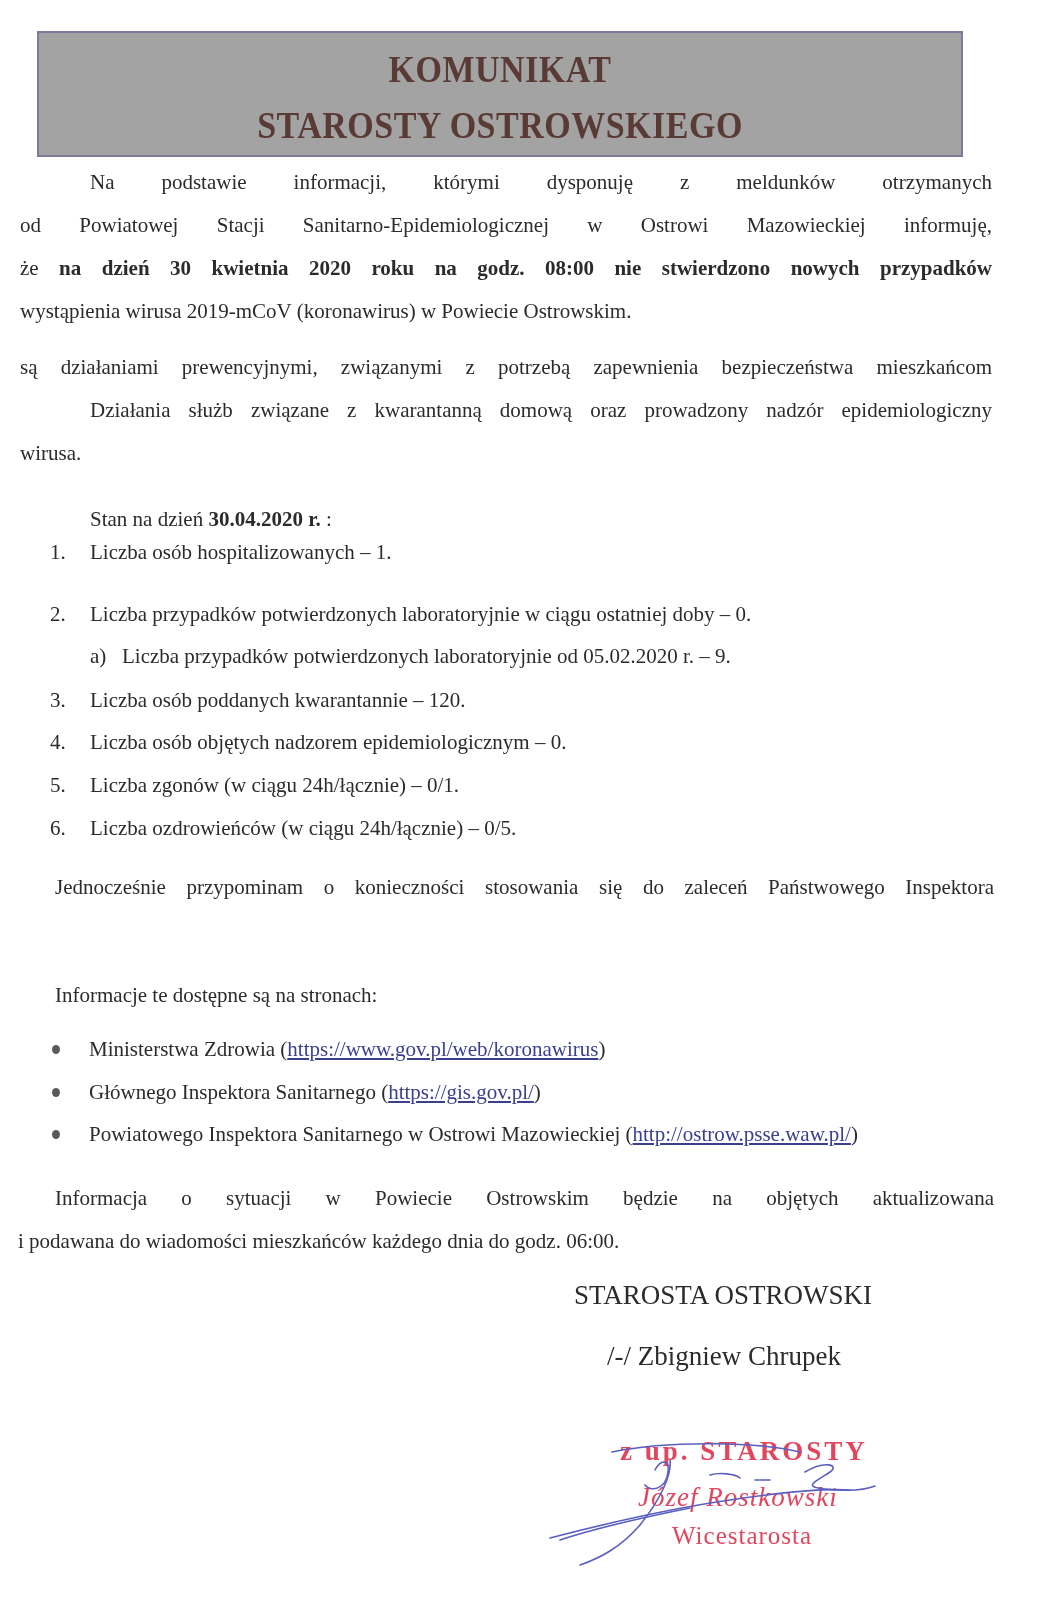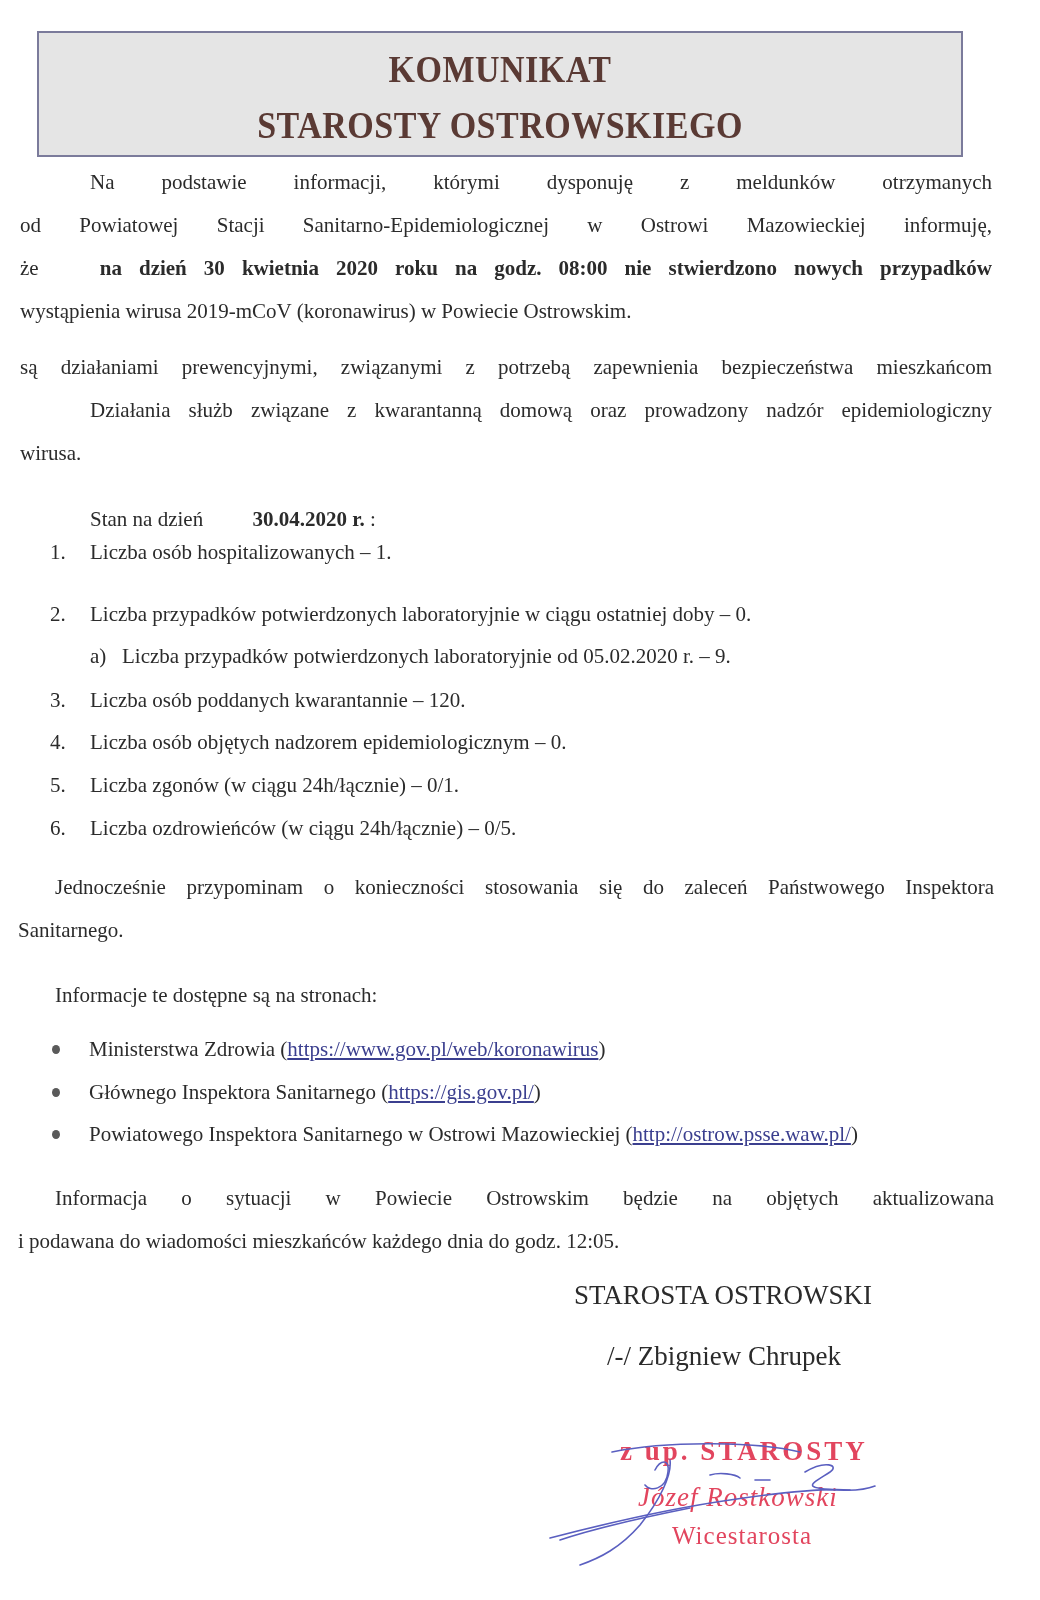--- a/index.html
+++ b/index.html
@@ -19,21 +19,21 @@
       position: absolute;
       left: 0; top: 0;
       width: 1040px; height: 1600px;
     }
     .header-box {
       position: absolute;
       left: 37px;
       top: 31px;
       width: 926px;
       height: 126px;
-      background: #e5e5e5;
+      background: #a3a3a3;
       border: 2px solid #7b7b9b;
       box-sizing: border-box;
       text-align: center;
     }
     .header-line {
       font-family: "Liberation Serif", "DejaVu Serif", serif;
       font-weight: bold;
       color: #5a3a34;
       font-size: 34px;
       letter-spacing: 0.5px;
@@ -58,21 +58,21 @@
       height: 43px;
       white-space: nowrap;
     }
     .line.justify {
       text-align: justify;
       text-align-last: justify;
       white-space: normal;
       overflow: hidden;
     }
     .indent { padding-left: 70px; }
-    b { font-weight: bold; margin-left: 44px; }
+    b { font-weight: bold; }
 
     .list {
       position: absolute;
       left: 50px;
       width: 900px;
       font-size: 21px;
     }
     .list-item {
       position: absolute;
       left: 0;
@@ -205,42 +205,41 @@
     <div class="list-item" style="top:773px;">
       <span class="num">5.</span><span>Liczba zgonów (w ciągu 24h/łącznie) – 0/1.</span>
     </div>
     <div class="list-item" style="top:816px;">
       <span class="num">6.</span><span>Liczba ozdrowieńców (w ciągu 24h/łącznie) – 0/5.</span>
     </div>
   </div>
 
   <div class="para" style="top:866px; left:18px; width:976px;">
     <span class="line justify" style="padding-left:37px;">Jednocześnie przypominam o konieczności stosowania się do zaleceń Państwowego Inspektora</span>
-    <span class="line">Sanitarnego.</span>
   </div>
 
   <div class="para" style="top:974px; left:55px;">
     <span class="line">Informacje te dostępne są na stronach:</span>
   </div>
 
   <div class="bullets">
     <div class="bullet-item" style="top:1037px;">
       <span class="bullet-dot"></span><span>Ministerstwa Zdrowia (</span><a class="link" href="#">https://www.gov.pl/web/koronawirus</a><span>)</span>
     </div>
     <div class="bullet-item" style="top:1080px;">
       <span class="bullet-dot"></span><span>Głównego Inspektora Sanitarnego (</span><a class="link" href="#">https://gis.gov.pl/</a><span>)</span>
     </div>
     <div class="bullet-item" style="top:1122px;">
       <span class="bullet-dot"></span><span>Powiatowego Inspektora Sanitarnego w Ostrowi Mazowieckiej (</span><a class="link" href="#">http://ostrow.psse.waw.pl/</a><span>)</span>
     </div>
   </div>
 
   <div class="para" style="top:1177px; left:18px; width:976px;">
     <span class="line justify" style="padding-left:37px;">Informacja o sytuacji w Powiecie Ostrowskim będzie na objętych aktualizowana</span>
-    <span class="line">i podawana do wiadomości mieszkańców każdego dnia do godz. 12:05.</span>
+    <span class="line">i podawana do wiadomości mieszkańców każdego dnia do godz. 06:00.</span>
   </div>
 
   <div class="sign" style="left:574px; top:1280px;">STAROSTA OSTROWSKI</div>
   <div class="sign" style="left:607px; top:1341px;">/-/ Zbigniew Chrupek</div>
 
   <div class="stamp">
     <div class="s1">z up. STAROSTY</div>
     <div class="s2">Józef Rostkowski</div>
     <div class="s3">Wicestarosta</div>
     <svg width="340" height="140" viewBox="0 0 340 140">

